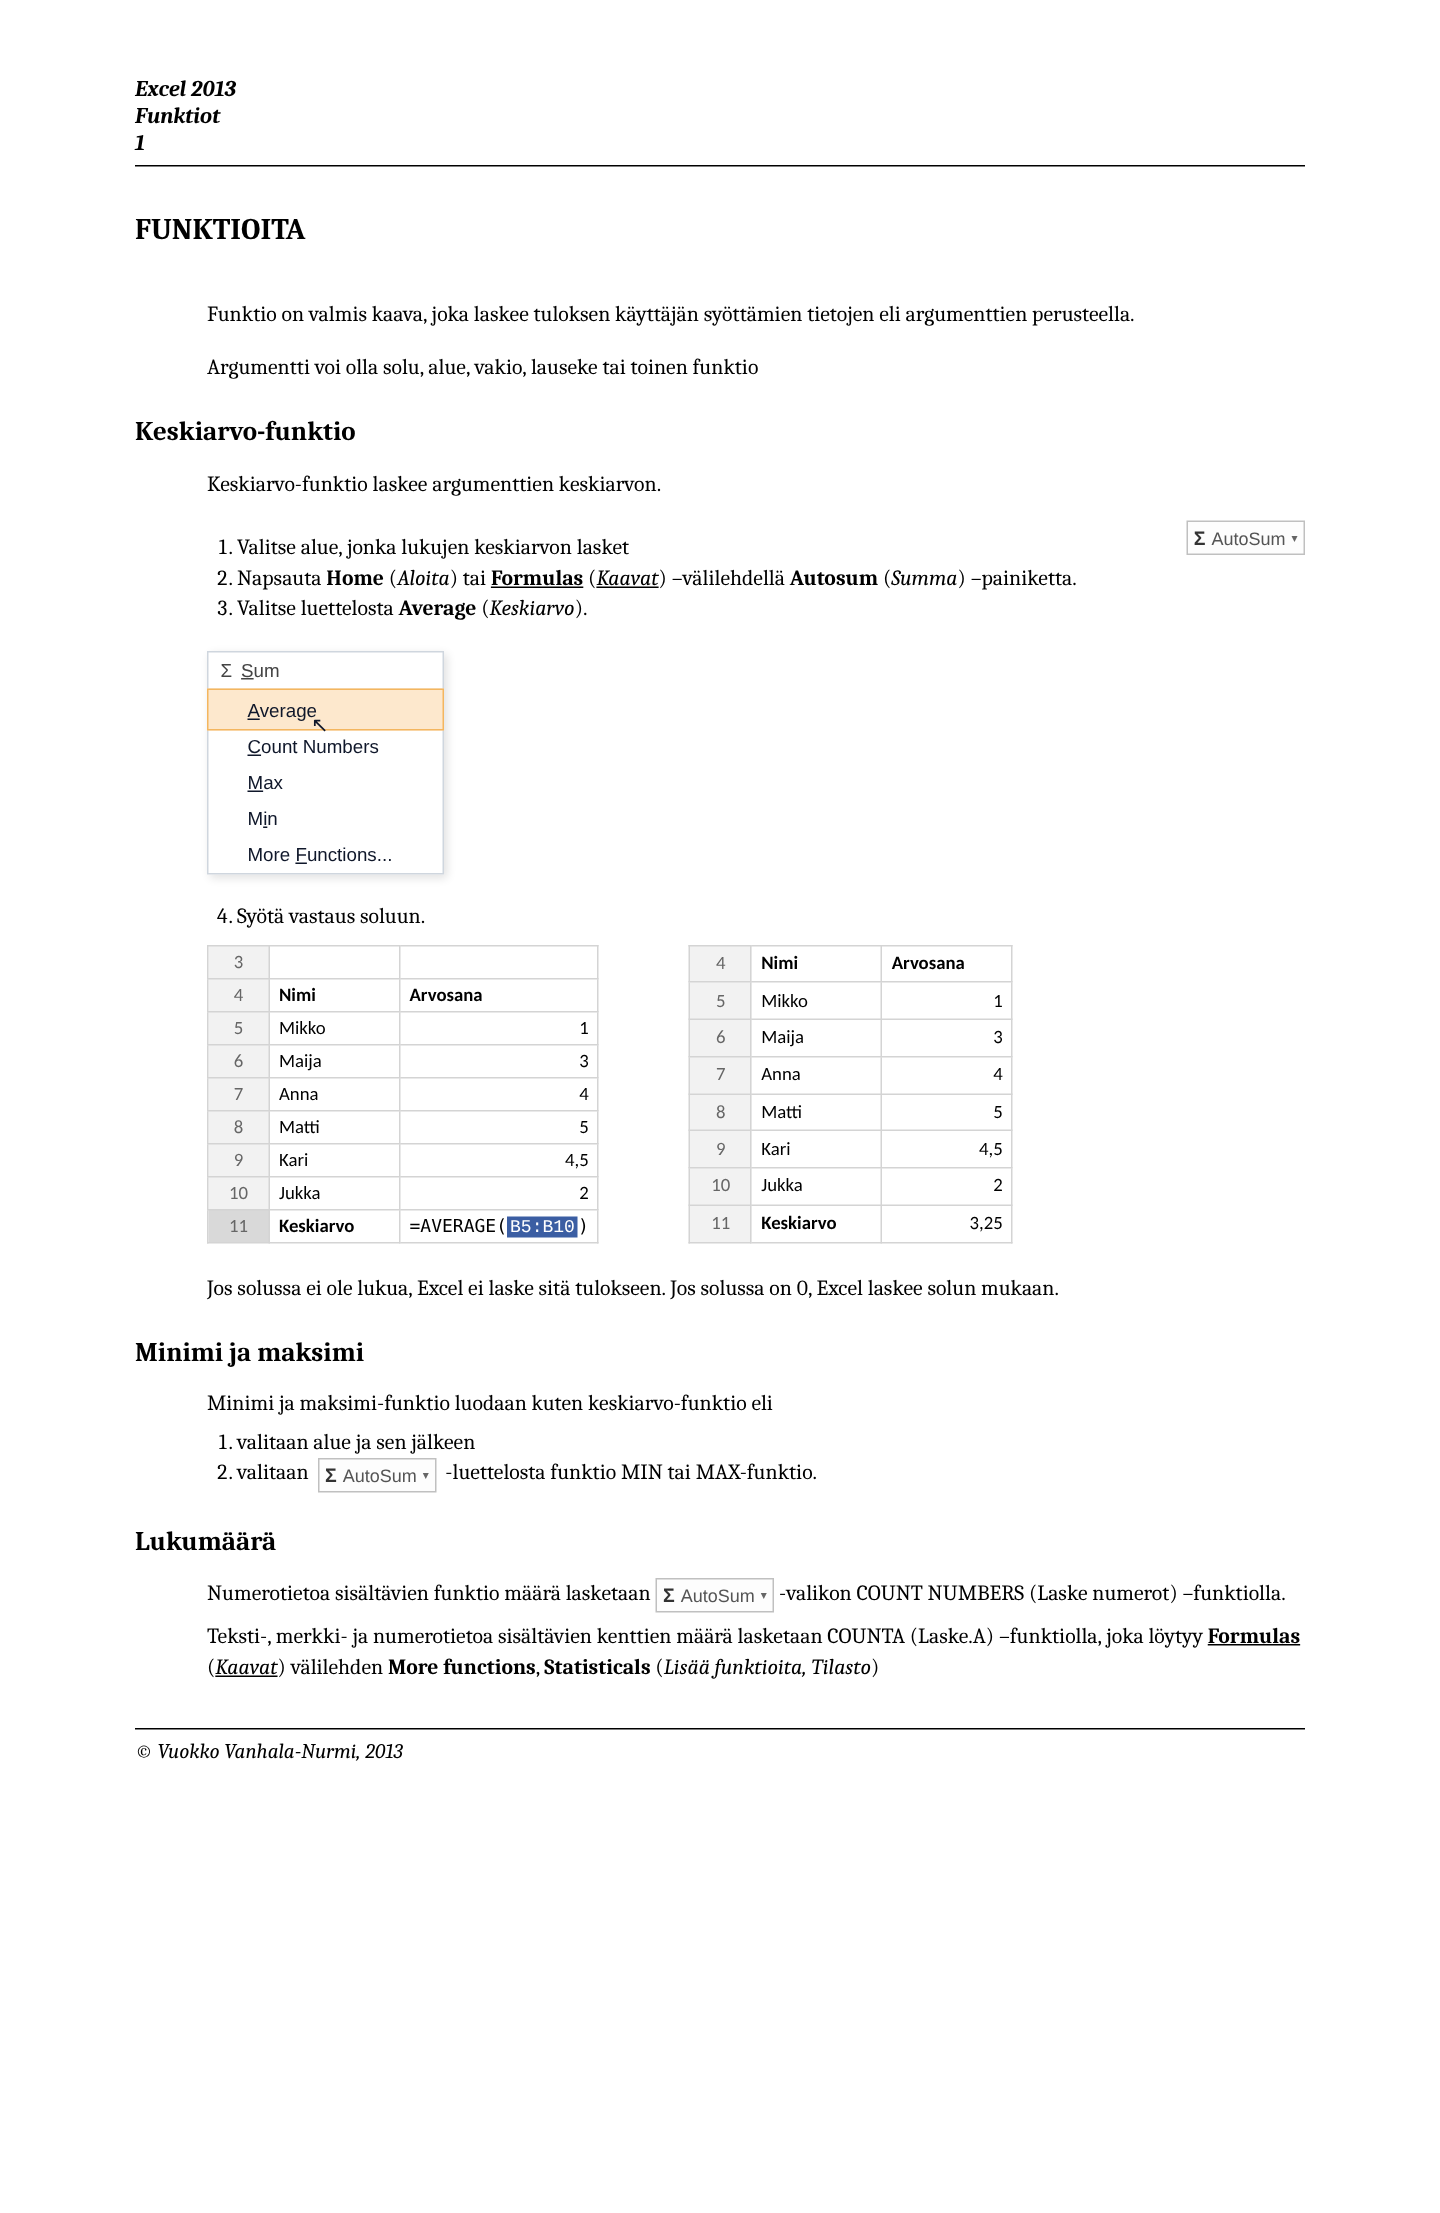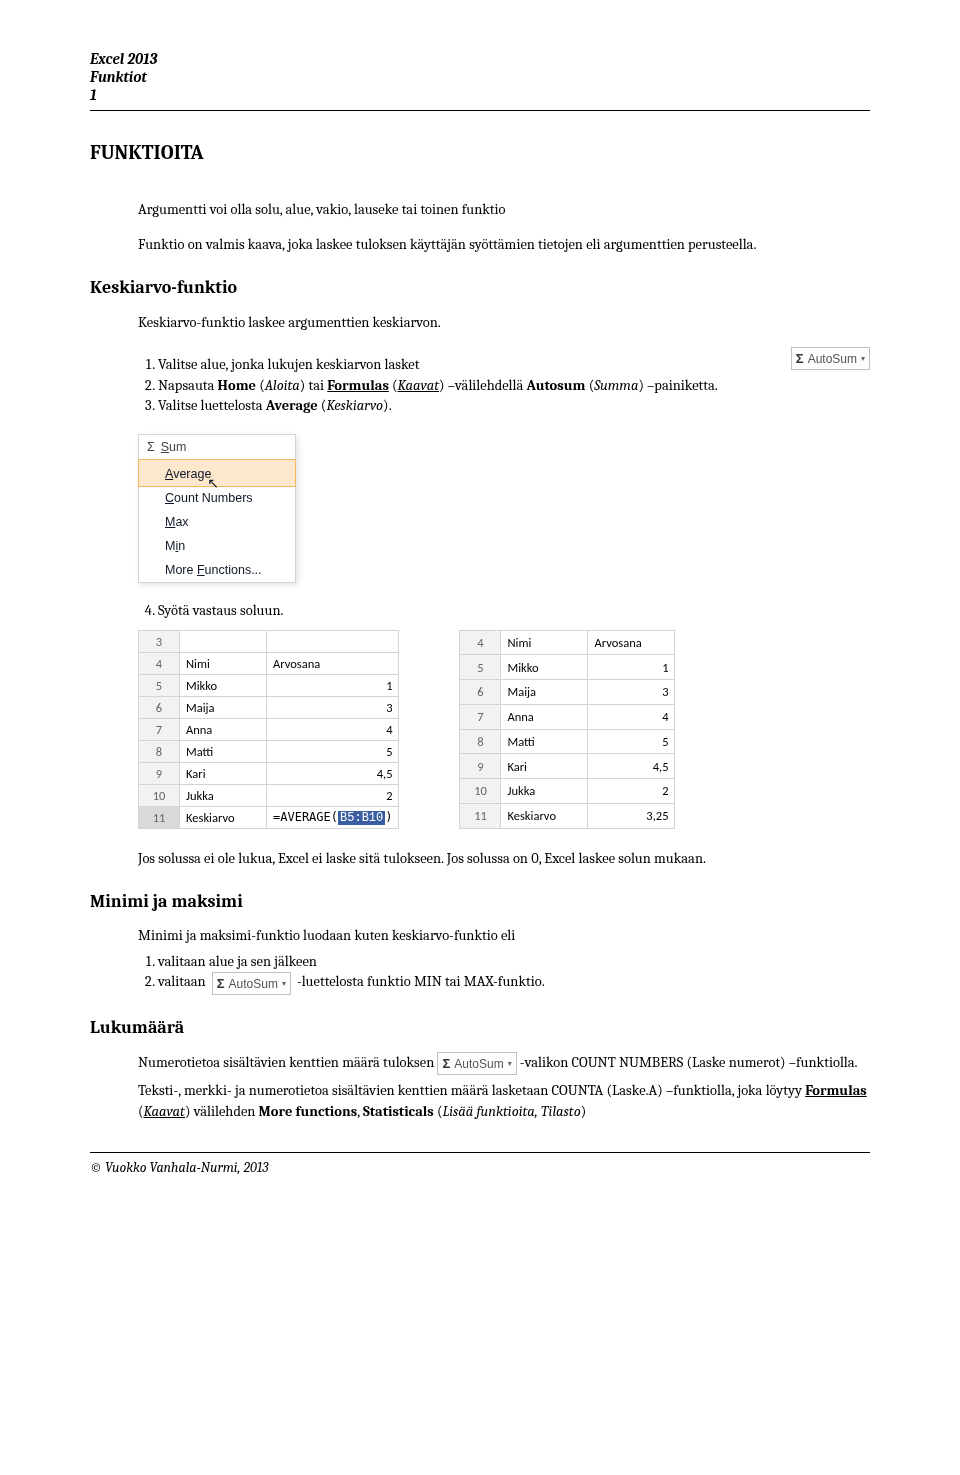--- a/index.html
+++ b/index.html
@@ -127,21 +127,21 @@
     padding: 2px 6px;
     text-align: center;
     width: 28px;
   }
   table.excel td {
     border: 1px solid #d4d4d4;
     padding: 2px 6px;
     min-width: 74px;
     height: 17px;
   }
-  table.excel td.bold { font-weight: normal; }
+  table.excel td.bold { font-weight: bold; }
   table.excel td.r { text-align: right; }
   table.excel tr.sel th { background: #d9d9d9; }
   .formula-cell {
     font-family: Consolas, monospace;
     font-size: 12px;
   }
   .formula-cell .range {
     background: #3b5ea3;
     color: #fff;
     padding: 0 2px;
@@ -168,22 +168,22 @@
 
 <div class="run-header">
   <span>Excel 2013</span>
   <span>Funktiot</span>
   <span>1</span>
 </div>
 <hr class="top-rule">
 
 <h1>FUNKTIOITA</h1>
 
+<p class="indent">Funktio on valmis kaava, joka laskee tuloksen käyttäjän syöttämien tietojen eli argumenttien perusteella.</p>
 <p class="indent">Argumentti voi olla solu, alue, vakio, lauseke tai toinen funktio</p>
-<p class="indent">Funktio on valmis kaava, joka laskee tuloksen käyttäjän syöttämien tietojen eli argumenttien perusteella.</p>
 
 <h2>Keskiarvo-funktio</h2>
 
 <p class="indent">Keskiarvo-funktio laskee argumenttien keskiarvon.</p>
 
 <div class="row-autosum">
   <ol>
     <li>Valitse alue, jonka lukujen keskiarvon lasket</li>
     <li>
       Napsauta <strong>Home</strong> (<em>Aloita</em>) tai <u><strong>Formulas</strong></u> (<u><em>Kaavat</em></u>) –välilehdellä  <strong>Autosum</strong> (<em>Summa</em>) –painiketta.
@@ -329,21 +329,21 @@
         <span>-luettelosta funktio MIN tai MAX-funktio.</span>
       </span>
     </li>
   </ol>
 </div>
 
 <h2>Lukumäärä</h2>
 
 <div class="indent">
   <p style="margin:6px 0">
-    <span>Numerotietoa sisältävien kenttien määrä tuloksen</span>
+    <span>Numerotietoa sisältävien funktio määrä lasketaan</span>
     <span class="autosum-btn">
       <span class="sigma">Σ</span>
       <span>AutoSum</span>
       <span class="chev">▾</span>
     </span>
     <span>-valikon COUNT NUMBERS (Laske numerot) –funktiolla.</span>
   </p>
   <p style="margin:2px 0">
     Teksti-, merkki- ja numerotietoa sisältävien kenttien määrä lasketaan COUNTA (Laske.A) –funktiolla, joka löytyy <u><strong>Formulas</strong></u> (<u><em>Kaavat</em></u>) välilehden <strong>More functions</strong>, <strong>Statisticals</strong> (<em>Lisää funktioita, Tilasto</em>)
   </p>

